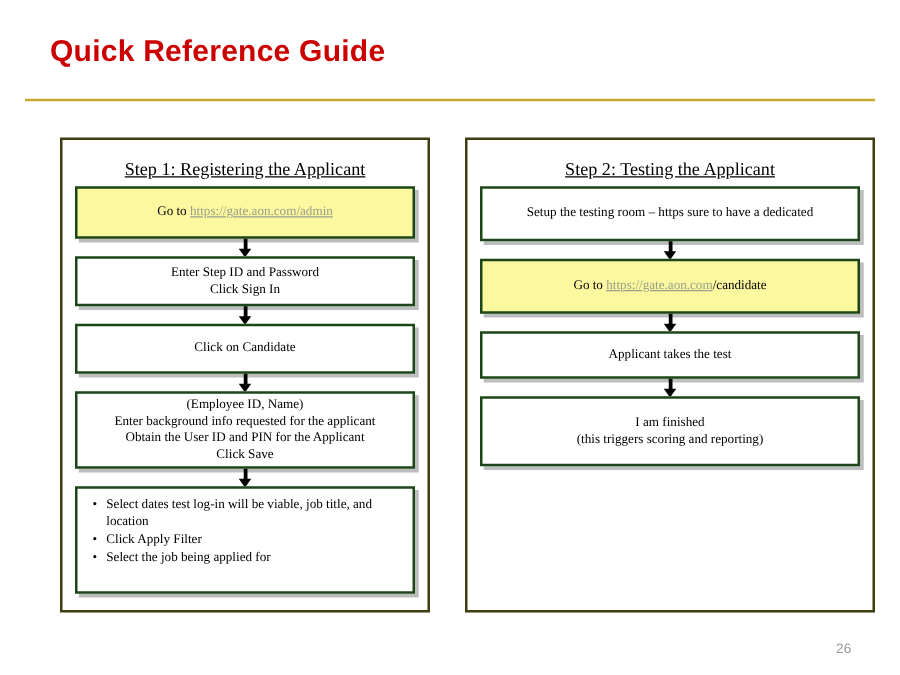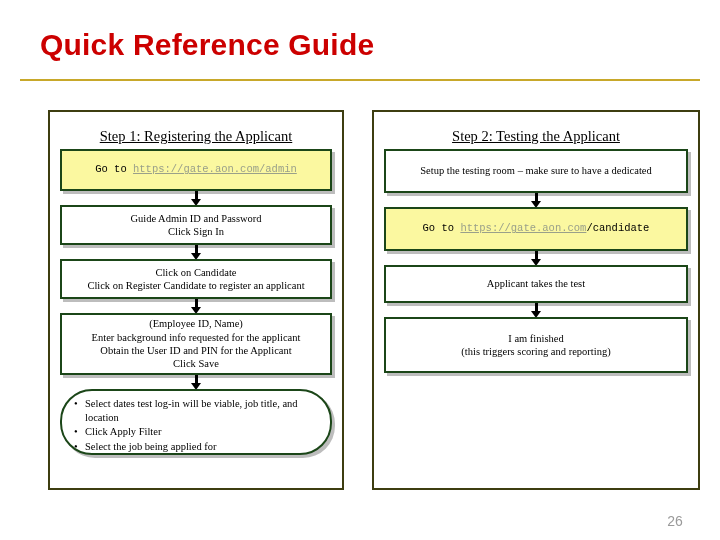--- a/index.html
+++ b/index.html
@@ -14,21 +14,21 @@
     overflow: hidden;
     position: relative;
   }
 
   
   #slide-title {
     position: absolute;
     left: 40px;
     top: 28px;
     font-family: "Liberation Sans", "DejaVu Sans", sans-serif;
-    font-size: 30px;
+    font-size: 24px;
     font-weight: bold;
     color: #cc0000;
     letter-spacing: 0.2px;
     white-space: nowrap;
   }
   #title-rule {
     position: absolute;
     left: 20px;
     top: 79px;
     width: 680px;
@@ -81,21 +81,20 @@
     font-size: 10.5px;
     line-height: 1.28;
     color: #000000;
     padding: 5px 7px;
     display: flex;
     flex-direction: column;
     justify-content: center;
   }
   .flow-box.yellow {
     background: #fbf8a0;
-    font-family: Liberation Mono, monospace;
   }
   .flow-box.left-align {
     text-align: left;
     display: block;
     padding: 6px 8px 6px 10px;
   }
 
   
   .connector {
     position: relative;
@@ -150,21 +149,21 @@
   .bold-line { font-weight: normal; }
 
   
   #page-number {
     position: absolute;
     left: 660px;
     top: 513px;
     width: 30px;
     text-align: center;
     font-family: "Liberation Sans", "DejaVu Sans", sans-serif;
-    font-size: 14px;
+    font-size: 11px;
     color: #9a9a9a;
   }
 </style>
 </head>
 <body>
 
 <div id="slide-title">Quick Reference Guide</div>
 <div id="title-rule"></div>
 
 <div class="panel" id="panel-step1">
@@ -177,69 +176,68 @@
         <span>Go to </span><span class="weblink">https://gate.aon.com/admin</span>
       </div>
     </div>
 
     <div class="connector">
       <div class="shaft"></div>
       <div class="head"></div>
     </div>
 
     <div class="flow-box" style="height:40px;">
-      <div>Guide Admin ID and Password</div>
+      <div>Enter Step ID and Password</div>
       <div>Click Sign In</div>
     </div>
 
     <div class="connector">
       <div class="shaft"></div>
       <div class="head"></div>
     </div>
 
     <div class="flow-box" style="height:40px;">
       <div>Click on Candidate</div>
-      <div>Click on Register Candidate to register an applicant</div>
     </div>
 
     <div class="connector">
       <div class="shaft"></div>
       <div class="head"></div>
     </div>
 
     <div class="flow-box" style="height:62px;">
       <div>(Employee ID, Name)</div>
       <div>Enter background info requested for the applicant</div>
       <div>Obtain the User ID and PIN for the Applicant</div>
       <div>Click Save</div>
     </div>
 
     <div class="connector">
       <div class="shaft"></div>
       <div class="head"></div>
     </div>
 
-    <div class="flow-box left-align" style="height:66px;border-radius:32px;">
+    <div class="flow-box left-align" style="height:86px;">
       <ul class="bullets">
         <li>Select dates test log-in will be viable, job title, and location</li>
         <li>Click Apply Filter</li>
         <li>Select the job being applied for</li>
       </ul>
     </div>
 
   </div>
 </div>
 
 <div class="panel" id="panel-step2">
   <div class="panel-heading">Step 2:  Testing the Applicant</div>
 
   <div class="flow-stack">
 
     <div class="flow-box" style="height:44px;">
-      <div>Setup the testing room – make sure to have a dedicated</div>
+      <div>Setup the testing room – https sure to have a dedicated</div>
     </div>
 
     <div class="connector">
       <div class="shaft"></div>
       <div class="head"></div>
     </div>
 
     <div class="flow-box yellow" style="height:44px;">
       <div>
         <span>Go to </span><span class="weblink">https://gate.aon.com</span><span>/candidate</span>

